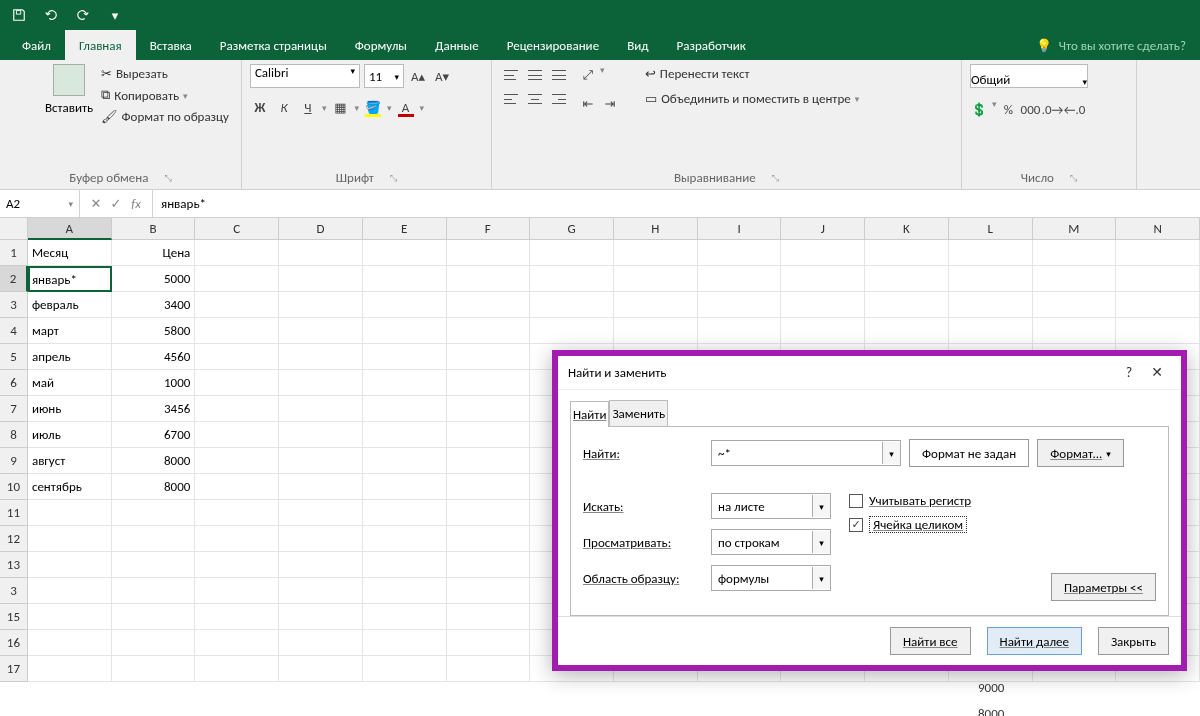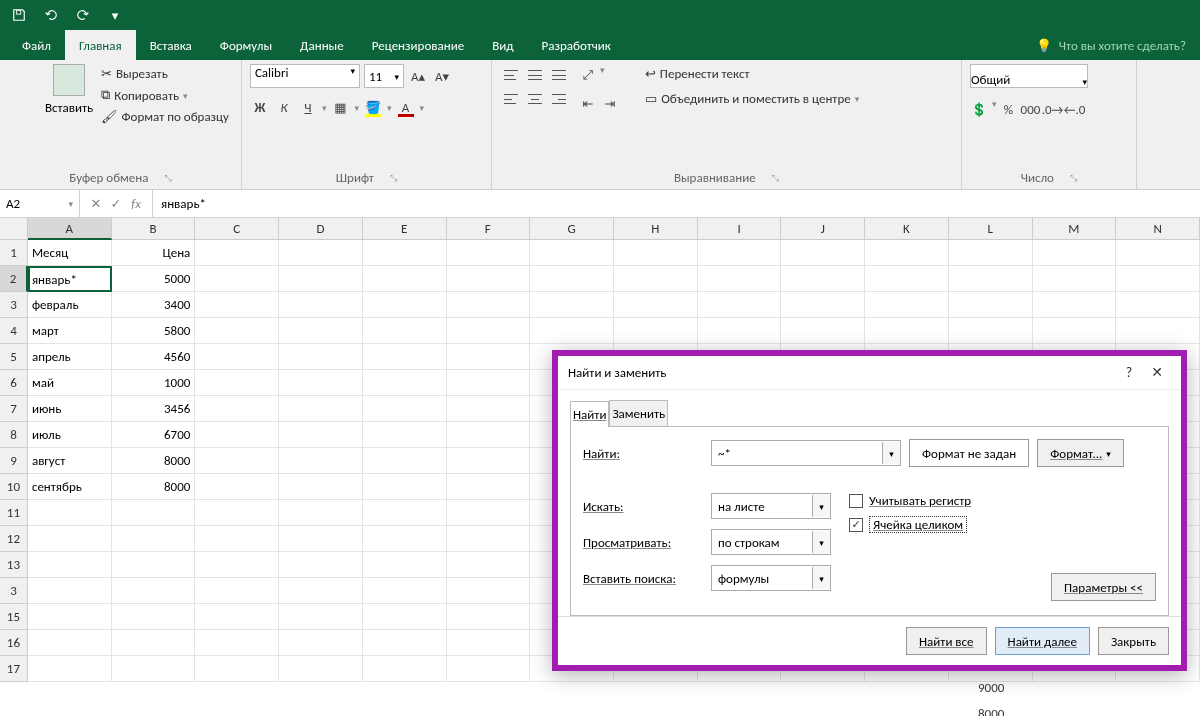--- a/index.html
+++ b/index.html
@@ -74,21 +74,21 @@
 .frow{display:flex;align-items:center;gap:8px;margin-bottom:10px;}
 .frow label{width:120px;}
 .combo{height:26px;border:1px solid #aaa;background:#fff;display:flex;align-items:center;padding:0 6px;justify-content:space-between;}
 .combo .dd{width:18px;height:22px;border-left:1px solid #aaa;margin-right:-6px;display:flex;align-items:center;justify-content:center;background:#f6f6f6;font-size:9px;}
 .btn{height:28px;border:1px solid #999;background:#f0f0f0;padding:0 12px;cursor:pointer;display:flex;align-items:center;gap:4px;}
 .btn.def{background:#e1ecf7;border-color:#6aa0d8;}
 .chk{display:flex;align-items:center;gap:6px;cursor:pointer;}
 .chk .box{width:14px;height:14px;border:1px solid #555;display:flex;align-items:center;justify-content:center;font-size:11px;color:#333;}
 .chk.checked .box::after{content:"✓";}
 .dotted-focus{border:1px dotted #333;padding:0 3px;}
-.dlg-footer{border-top:1px solid #ddd;padding:10px 12px;display:flex;justify-content:flex-end;gap:8px;align-items:center;}
+.dlg-footer{border-top:1px solid #ddd;padding:10px 12px;display:flex;justify-content:flex-end;gap:16px;align-items:center;}
 
 .overflow-vals{position:absolute;left:978px;top:680px;font-size:13px;color:#333;text-align:right;}
 .overflow-vals div{height:26px;}
 .under{text-decoration:underline;text-decoration-color:#888;text-decoration-thickness:1px;}
 </style>
 </head>
 <body>
 
 <div class="title-bar">
   <div class="qat-btn">
@@ -107,20 +107,21 @@
         <path d="M12 8a5 5 0 1 0-2 4M12 8l2-3M12 8l-3-2" fill="none" stroke="#fff" stroke-width="1.3"></path>
       </svg>
     </div>
   <div class="qat-btn">▾</div>
 </div>
 
 <div class="tabs">
   <div class="tab">Файл</div>
   <div class="tab active">Главная</div>
   <div class="tab">Вставка</div>
+  <div class="tab">Разметка страницы</div>
   <div class="tab">Формулы</div>
   <div class="tab">Данные</div>
   <div class="tab">Рецензирование</div>
   <div class="tab">Вид</div>
   <div class="tab">Разработчик</div>
   <div class="tell-me">
     <span>💡</span>
     <span>Что вы хотите сделать?</span>
   </div>
 </div>
@@ -647,21 +648,21 @@
               </div>
           </div>
           <div class="frow">
             <label><span class="under">Просматривать:</span></label>
             <div class="combo" style="width:120px;">
                 <span>по строкам</span>
                 <span class="dd">▾</span>
               </div>
           </div>
           <div class="frow">
-            <label><span class="under">Вставить поиска:</span></label>
+            <label><span class="under">Область образцу:</span></label>
             <div class="combo" style="width:120px;">
                 <span>формулы</span>
                 <span class="dd">▾</span>
               </div>
           </div>
         </div>
         <div>
           <div class="chk" style="margin-bottom:8px;">
               <span class="box"></span>
               <span class="under">Учитывать регистр</span>

